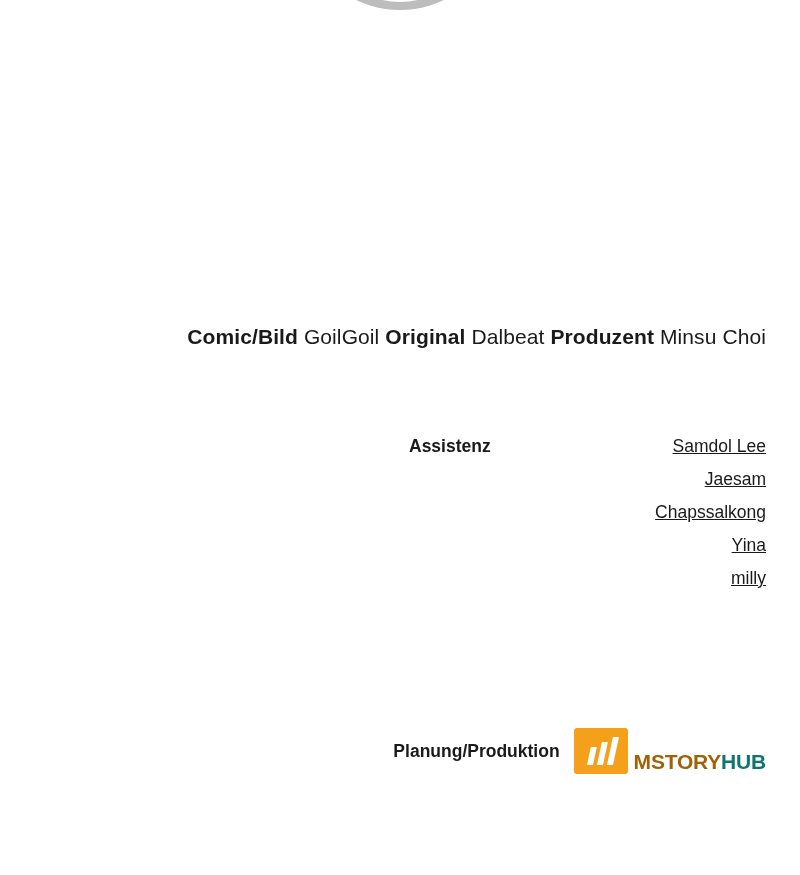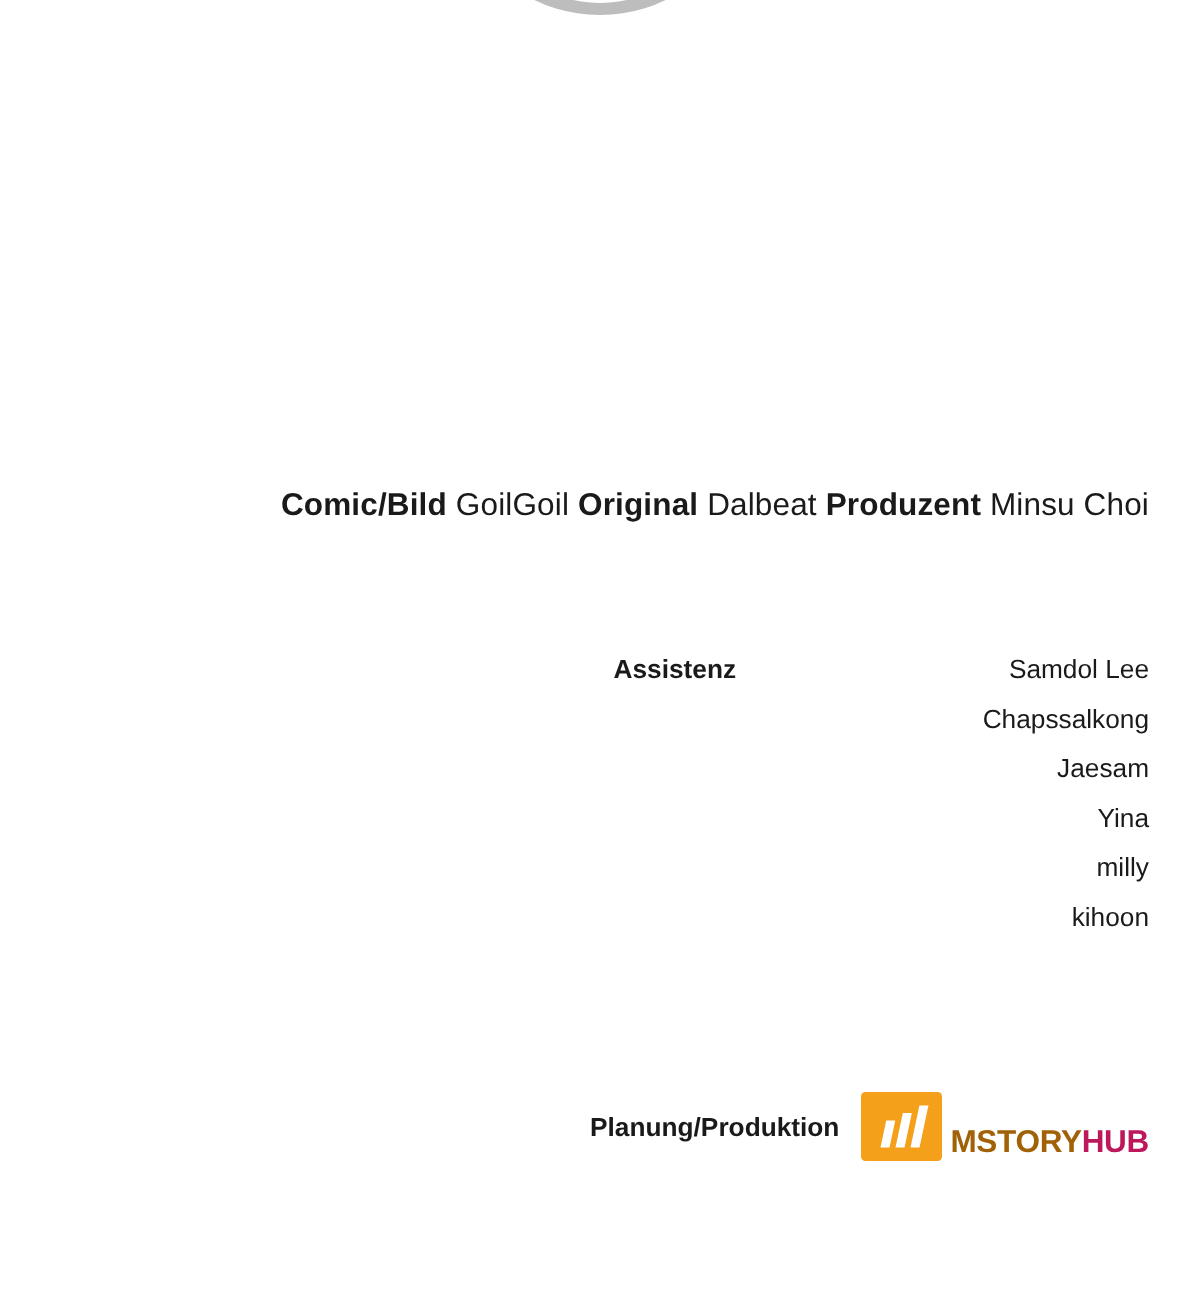--- a/index.html
+++ b/index.html
@@ -74,20 +74,21 @@
     font-size: 17.5px;
     font-weight: bold;
     padding-left: 403px;
     white-space: nowrap;
     line-height: 33px;
   }
   .assist-names {
     text-align: right;
     font-size: 17.5px;
     line-height: 33px;
+    text-decoration: underline;
   }
   .assist-names div {
     white-space: nowrap;
   }
 
   .planning-block {
     position: absolute;
     top: 728px;
     right: 17px;
     display: flex;
@@ -135,21 +136,21 @@
   .logo-text {
     display: flex;
     align-items: baseline;
     font-size: 21px;
     font-weight: bold;
     letter-spacing: -0.2px;
     line-height: 1;
     padding-bottom: 2px;
   }
   .logo-text .mstory { color: #a16207; }
-  .logo-text .hub { color: #be185d; }
+  .logo-text .hub { color: #0f766e; }
 </style>
 </head>
 <body>
 
 <div class="top-arc"></div>
 <div class="top-arc-inner"></div>
 
 <div class="credits">
 
   <div class="credit-line-main">
@@ -159,25 +160,24 @@
     <span class="name">Dalbeat</span>
     <span class="role">Produzent</span>
     <span class="name">Minsu Choi</span>
   </div>
 
   <div class="assist-block">
     <div class="assist-row">
       <div class="assist-label">Assistenz</div>
       <div class="assist-names">
         <div>Samdol Lee</div>
+        <div>Jaesam</div>
         <div>Chapssalkong</div>
-        <div>Jaesam</div>
         <div>Yina</div>
         <div>milly</div>
-        <div>kihoon</div>
       </div>
     </div>
   </div>
 
   <div class="planning-block">
     <div class="planning-label">Planung/Produktion</div>
     <div class="logo">
       <div class="logo-mark">
         <span class="book">
             <i></i>

